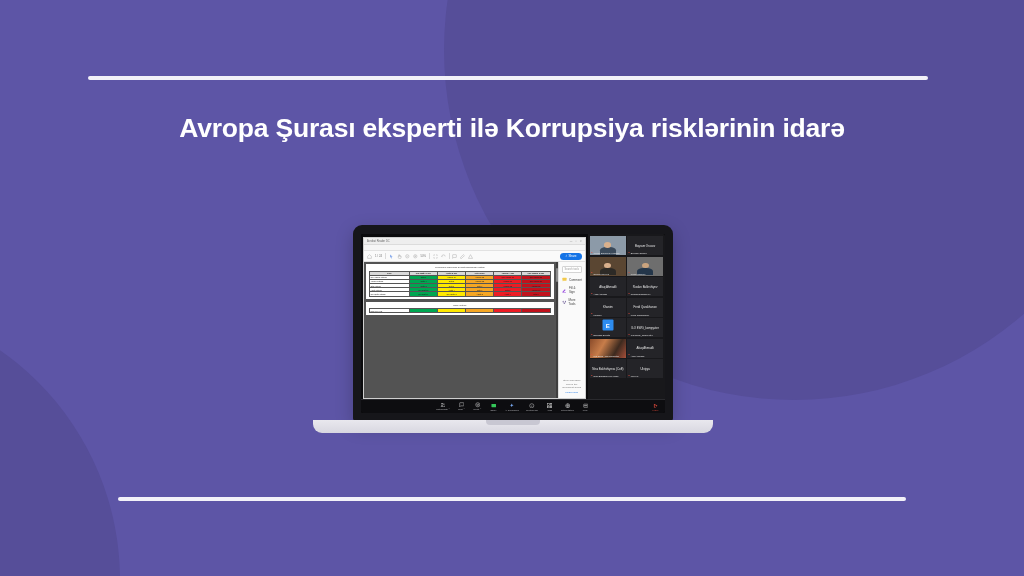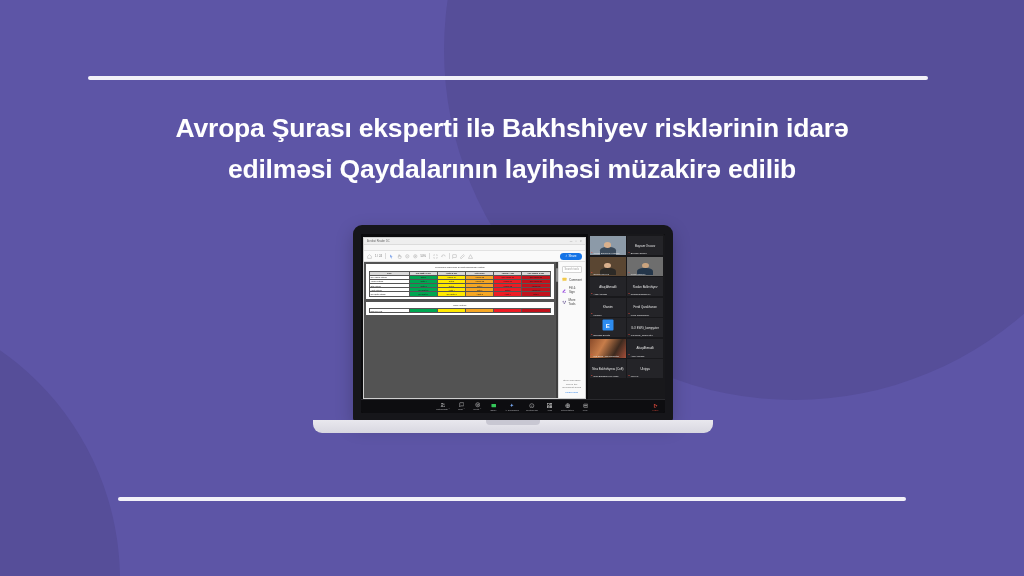--- a/index.html
+++ b/index.html
@@ -206,22 +206,21 @@
 
 <div id="stage">
 
   <div class="blob" id="blob-tr"></div>
   <div class="blob" id="blob-bl"></div>
 
   <div class="rule" id="rule-top"></div>
   <div class="rule" id="rule-bottom"></div>
 
   <h1 id="headline">
-    <span class="line">Avropa Şurası eksperti ilə Bakhshiyev risklərinin idarə</span>
-    <span class="line">edilməsi Qaydalarının layihəsi müzakirə edilib</span>
+    <span class="line">Avropa Şurası eksperti ilə Korrupsiya risklərinin idarə</span>
   </h1>
 
   <div id="laptop">
     <div id="laptop-lid">
       <div id="laptop-screen">
 
         <div id="meeting">
 
           <div id="share-area">
             <div id="acrobat">

